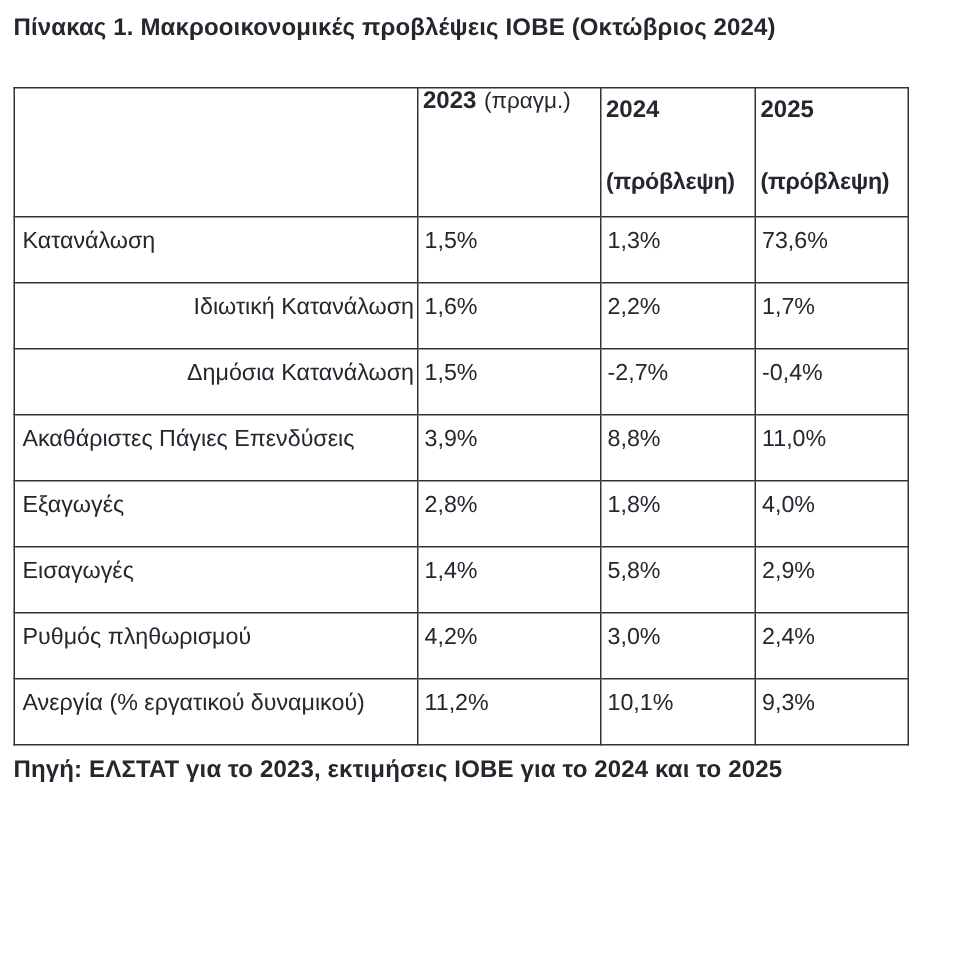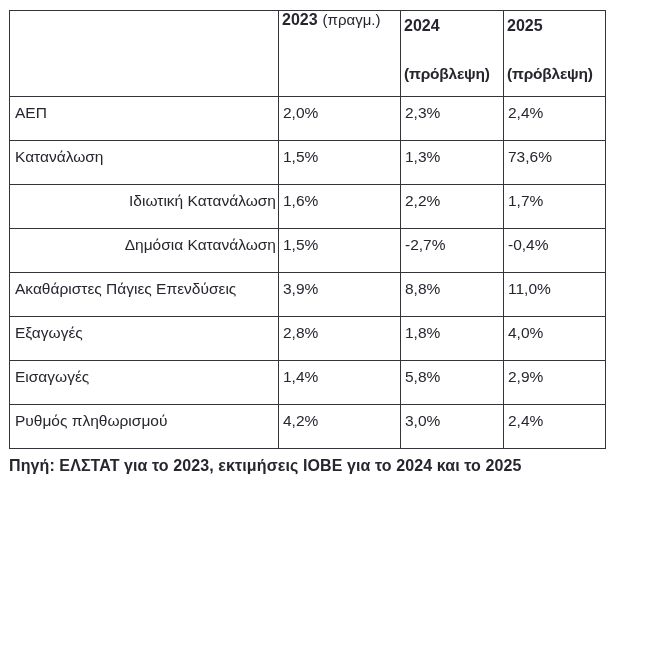--- a/index.html
+++ b/index.html
@@ -67,20 +67,21 @@
     font-weight: bold;
     margin-top: 8px;
     letter-spacing: 0.1px;
   }
 </style>
 </head>
 <body>
 
 <div class="page">
 
+  <div class="title">Πίνακας 1. Μακροοικονομικές προβλέψεις ΙΟΒΕ (Οκτώβριος 2024)</div>
 
 
   <table class="macro">
     <colgroup>
       <col class="c-label">
         <col class="c-y2023">
         <col class="c-y2024">
         <col class="c-y2025">
     </colgroup>
     <thead>
@@ -95,26 +96,20 @@
         </th>
         <th>
           <div class="stack">
             <span class="yr">2025</span>
             <span class="note">(πρόβλεψη)</span>
           </div>
         </th>
       </tr>
     </thead>
     <tbody>
-      <tr>
-        <td class="lbl">ΑΕΠ</td>
-        <td>2,0%</td>
-        <td>2,3%</td>
-        <td>2,4%</td>
-      </tr>
       <tr>
         <td class="lbl">Κατανάλωση</td>
         <td>1,5%</td>
         <td>1,3%</td>
         <td>73,6%</td>
       </tr>
       <tr>
         <td class="lbl indent">Ιδιωτική Κατανάλωση</td>
         <td>1,6%</td>
         <td>2,2%</td>
@@ -143,18 +138,24 @@
         <td>1,4%</td>
         <td>5,8%</td>
         <td>2,9%</td>
       </tr>
       <tr>
         <td class="lbl">Ρυθμός πληθωρισμού</td>
         <td>4,2%</td>
         <td>3,0%</td>
         <td>2,4%</td>
       </tr>
+      <tr>
+        <td class="lbl">Ανεργία (% εργατικού δυναμικού)</td>
+        <td>11,2%</td>
+        <td>10,1%</td>
+        <td>9,3%</td>
+      </tr>
     </tbody>
   </table>
 
   <div class="source">Πηγή: ΕΛΣΤΑΤ για το 2023, εκτιμήσεις ΙΟΒΕ για το 2024 και το 2025</div>
 
 </div>
 
 </body></html>

